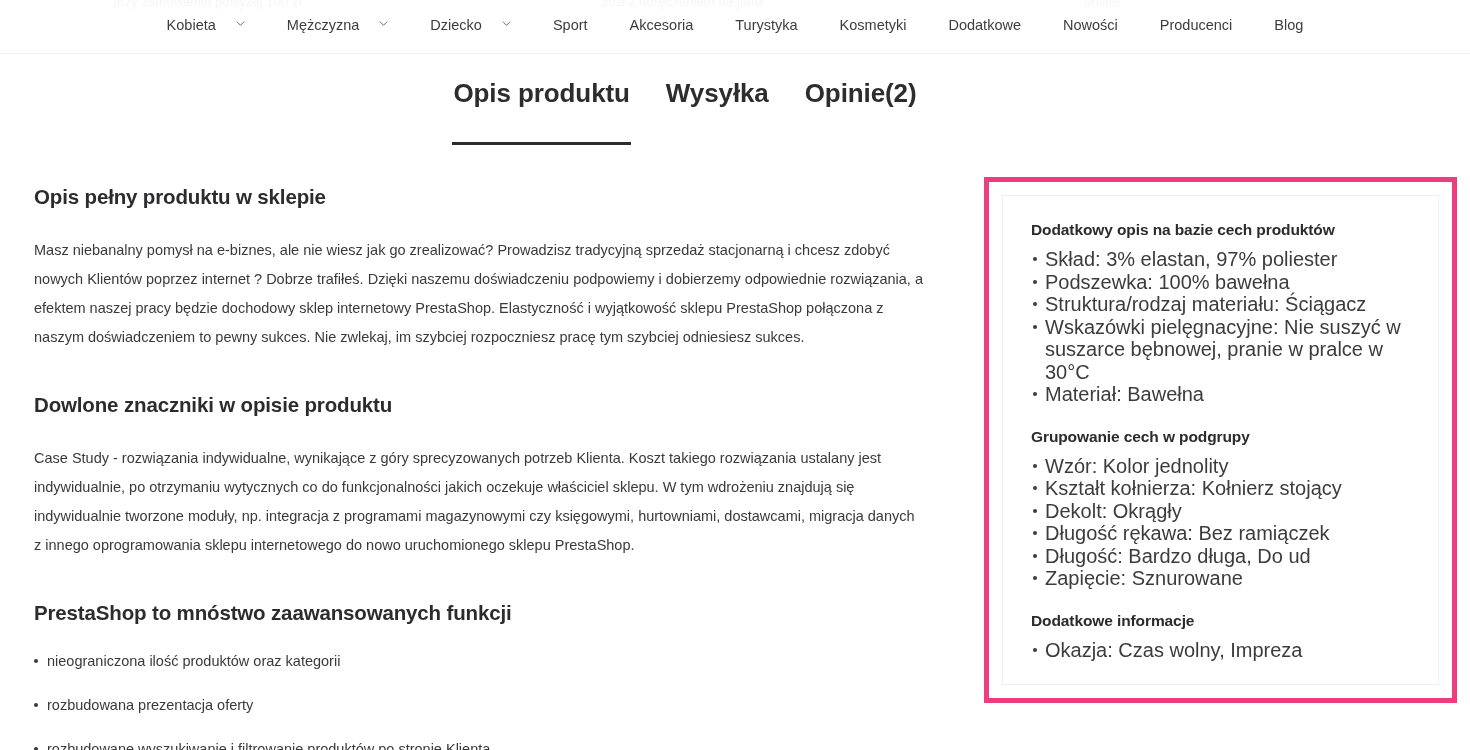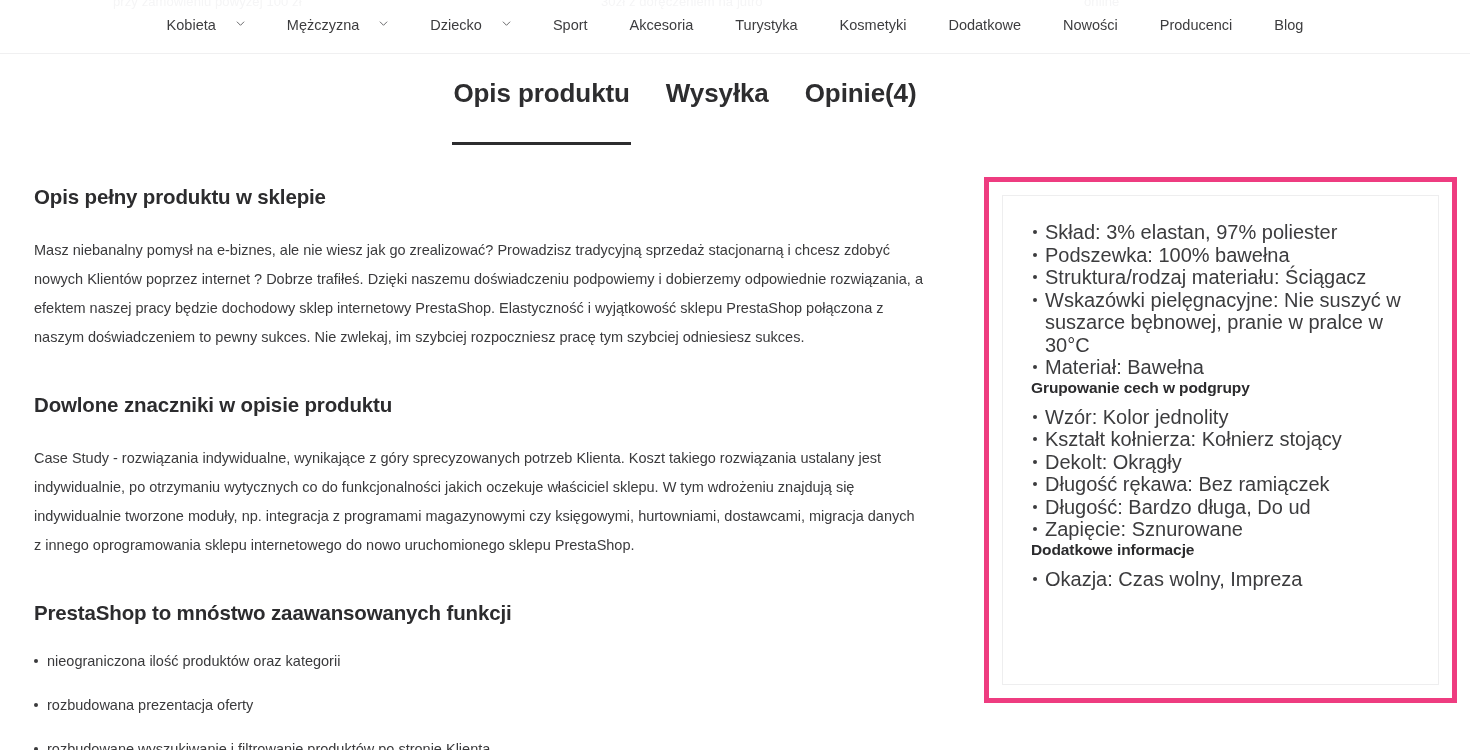--- a/index.html
+++ b/index.html
@@ -181,21 +181,21 @@
   }
   .right-inner {
     width: 100%;
     height: 100%;
     border: 1px solid #eeeeef;
     background: #ffffff;
     padding: 25px 28px 18px 28px;
     overflow: hidden;
     font-family: "Liberation Sans", sans-serif;
   }
-  .attr-group + .attr-group { }
+  .attr-group + .attr-group { margin-top: 22px; }
   .attr-title {
     font-size: 15.5px;
     font-weight: bold;
     color: #2b2b2d;
     margin: 0 0 9px 0;
     letter-spacing: -.1px;
   }
   .attr-list {
     list-style: none;
     margin: 0;
@@ -292,21 +292,21 @@
   <div class="tabs-wrap">
     <div class="tab active">
       <span>Opis produktu</span>
       <span class="tab-underline"></span>
     </div>
     <div class="tab">
       <span>Wysyłka</span>
       
     </div>
     <div class="tab">
-      <span>Opinie(4)</span>
+      <span>Opinie(2)</span>
       
     </div>
   </div>
 
   <div class="content">
 
     <div class="left-col">
 
       <h2 class="sec-title t1">Opis pełny produktu w sklepie</h2>
       <p class="body-p">Masz niebanalny pomysł na e-biznes, ale nie wiesz jak go zrealizować? Prowadzisz tradycyjną sprzedaż stacjonarną i chcesz zdobyć nowych Klientów poprzez internet ? Dobrze trafiłeś. Dzięki naszemu doświadczeniu podpowiemy i dobierzemy odpowiednie rozwiązania, a efektem naszej pracy będzie dochodowy sklep internetowy PrestaShop. Elastyczność i wyjątkowość sklepu PrestaShop połączona z naszym doświadczeniem to pewny sukces. Nie zwlekaj, im szybciej rozpoczniesz pracę tym szybciej odniesiesz sukces.</p>
@@ -321,20 +321,21 @@
         <li>rozbudowane wyszukiwanie i filtrowanie produktów po stronie Klienta</li>
 
       </ul>
 
     </div>
 
     <div class="right-panel" style="border-color: rgb(238, 60, 128);">
       <div class="right-inner">
 
         <div class="attr-group">
+          <h3 class="attr-title">Dodatkowy opis na bazie cech produktów</h3>
           <ul class="attr-list">
             <li>Skład: 3% elastan, 97% poliester</li>
             <li>Podszewka: 100% bawełna</li>
             <li>Struktura/rodzaj materiału: Ściągacz</li>
             <li>Wskazówki pielęgnacyjne: Nie suszyć w suszarce bębnowej, pranie w pralce w 30°C</li>
             <li>Materiał: Bawełna</li>
           </ul>
         </div>
 
         <div class="attr-group">

